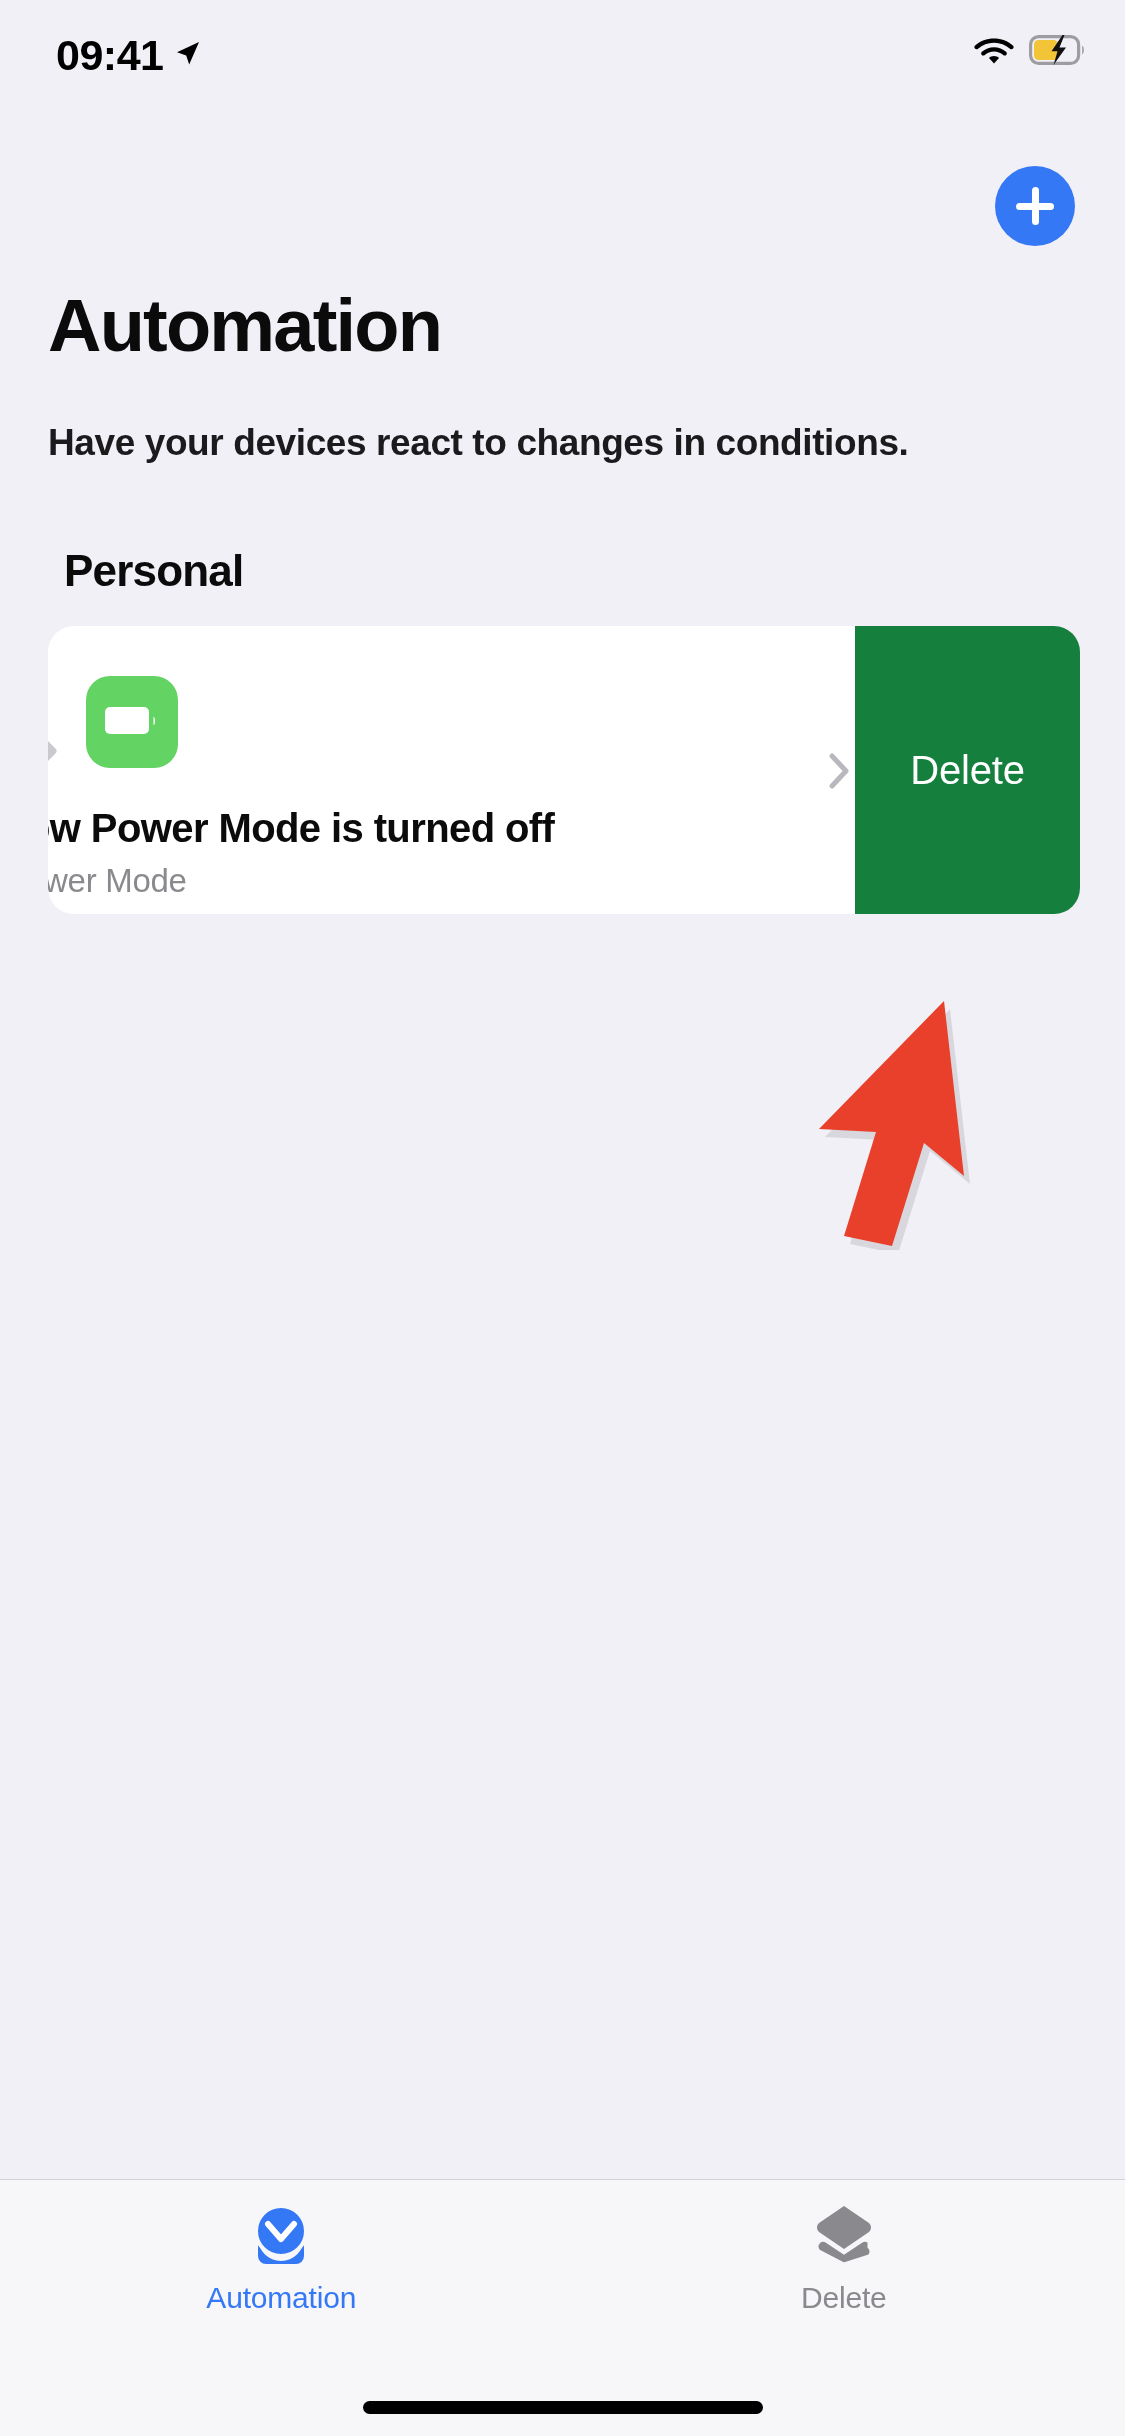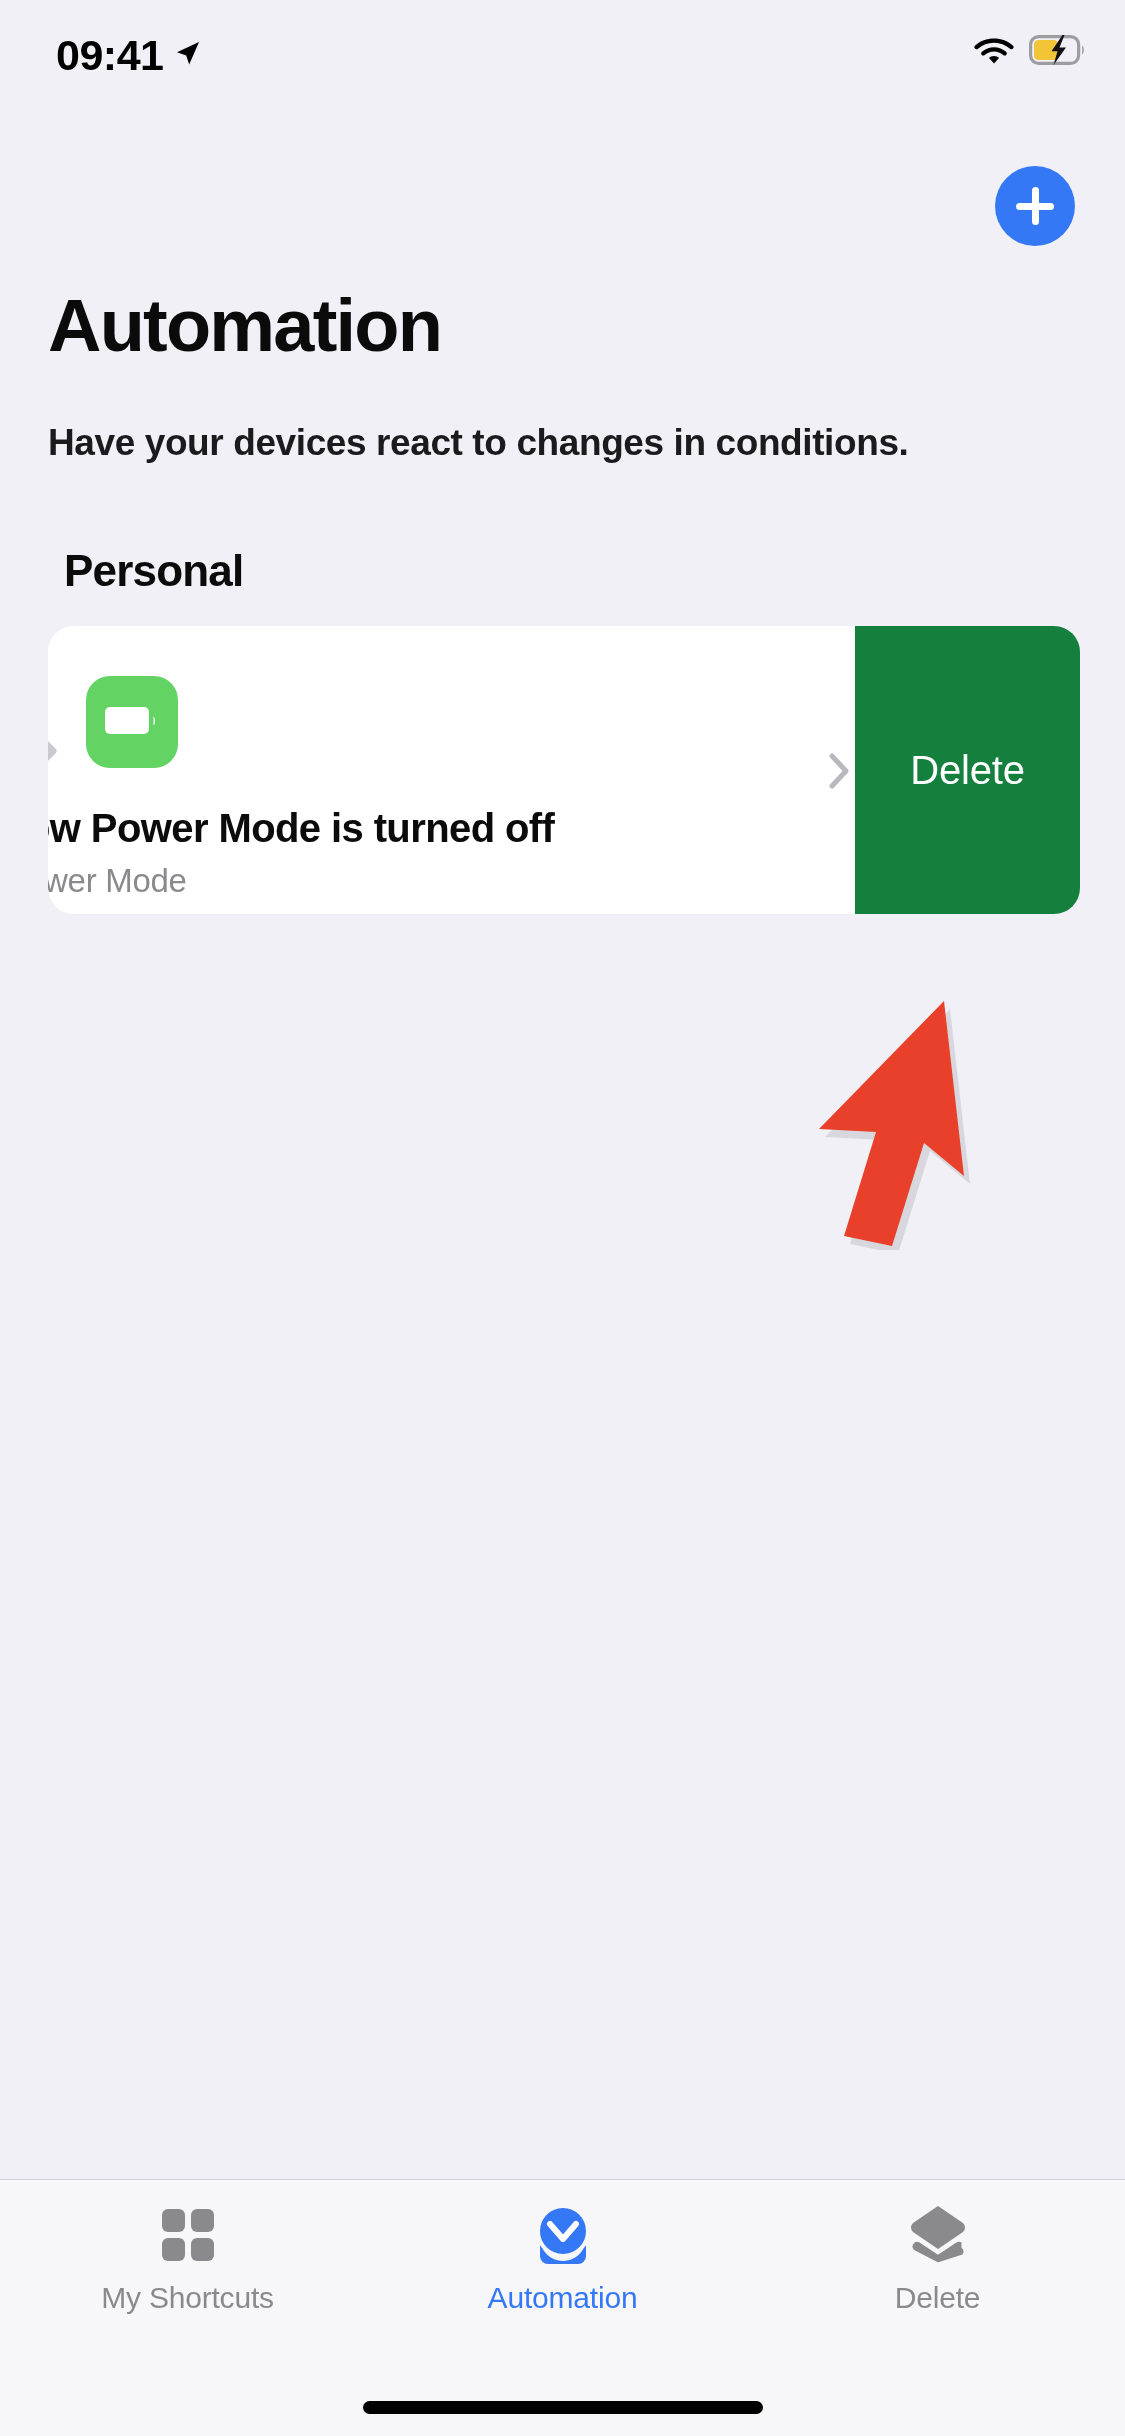--- a/index.html
+++ b/index.html
@@ -359,31 +359,20 @@
       <g transform="translate(4,6)">
         <path d="M160 10 L35 138 L92 141 L60 245 L108 255 L140 152 L180 185 Z" fill="#000000" opacity="0.10" transform="translate(6,8)"></path>
         <path d="M160 10 L35 138 L92 141 L60 245 L108 255 L140 152 L180 185 Z" fill="#E8402A"></path>
       </g>
     </svg>
   </div>
 
   <div class="tab-bar">
     <div class="tab-items">
 
-      <div class="tab-item">
-        <span class="tab-icon">
-          <svg width="70" height="70" viewBox="0 0 70 70">
-            <rect x="9" y="9" width="23" height="23" rx="6" ry="6" fill="#8A8A8E"></rect>
-            <rect x="38" y="9" width="23" height="23" rx="6" ry="6" fill="#8A8A8E"></rect>
-            <rect x="9" y="38" width="23" height="23" rx="6" ry="6" fill="#8A8A8E"></rect>
-            <rect x="38" y="38" width="23" height="23" rx="6" ry="6" fill="#8A8A8E"></rect>
-          </svg>
-        </span>
-        <span class="tab-label">My Shortcuts</span>
-      </div>
 
       <div class="tab-item active">
         <span class="tab-icon">
           <svg width="74" height="74" viewBox="0 0 74 74">
             <path d="M14 40 a23 23 0 0 0 46 0 v18 a8 8 0 0 1 -8 8 h-30 a8 8 0 0 1 -8 -8 z" fill="#3478F6"></path>
             <circle cx="37" cy="33" r="25" fill="#3478F6" stroke="#F7F7FA" stroke-width="4"></circle>
             <path d="M24 26 L37 41 L50 26" fill="none" stroke="#FFFFFF" stroke-width="6" stroke-linecap="round" stroke-linejoin="round"></path>
           </svg>
         </span>
         <span class="tab-label">Automation</span>

